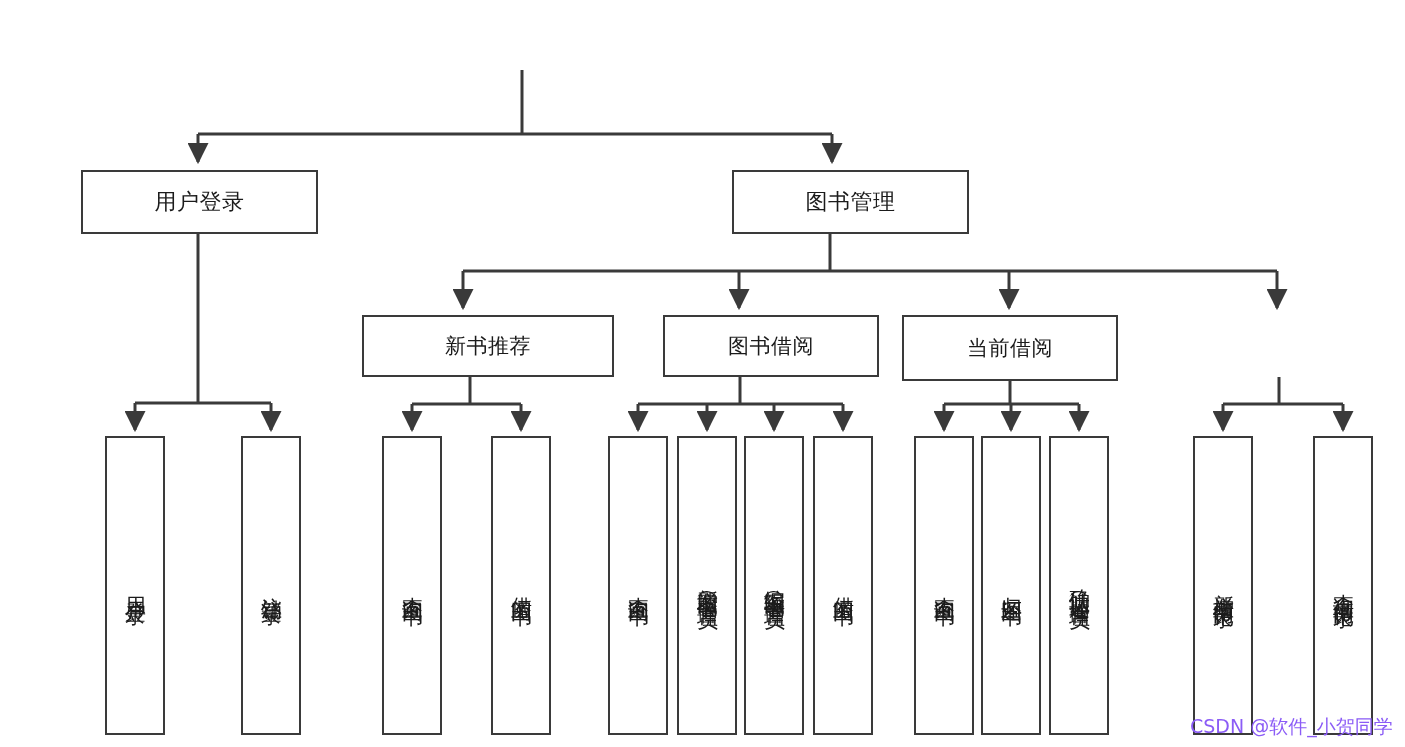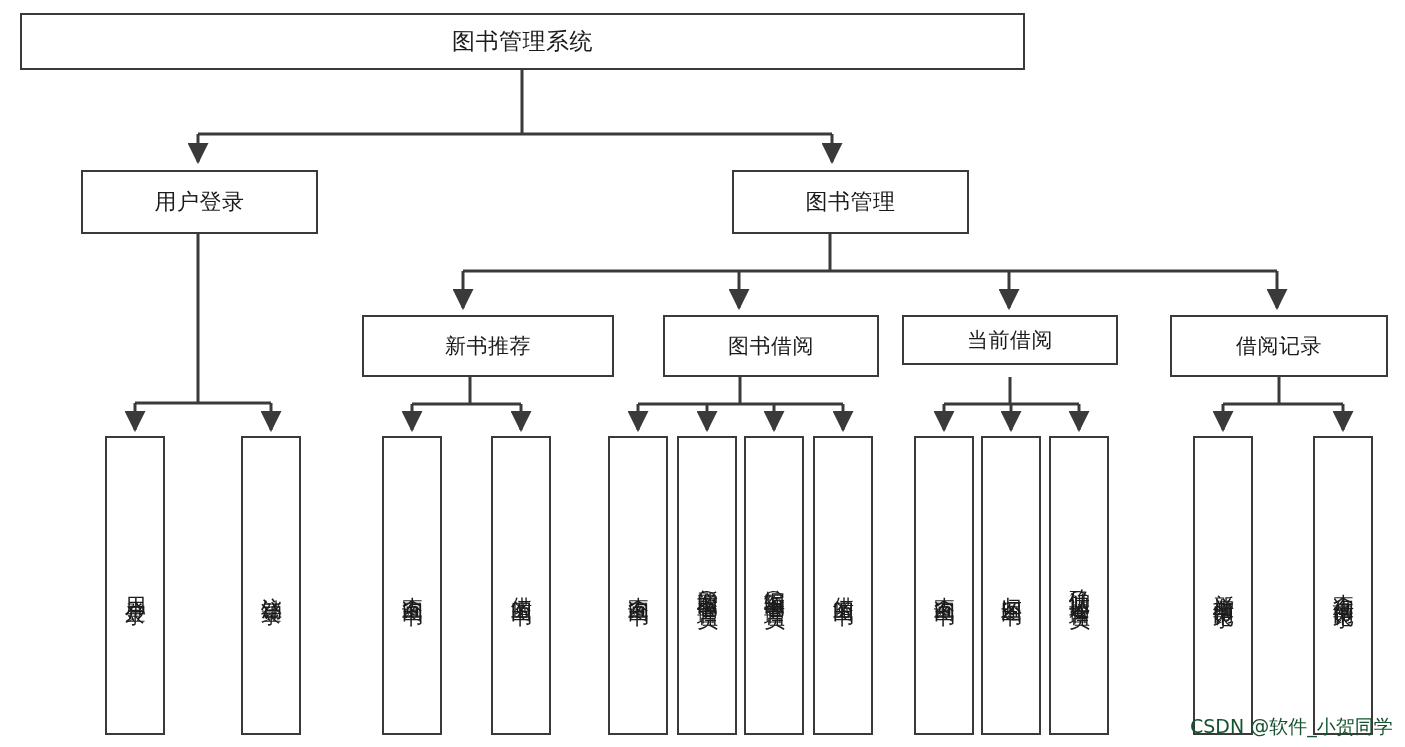--- a/index.html
+++ b/index.html
@@ -61,21 +61,21 @@
     line-height: 1.0;
     letter-spacing: 3px;
     max-height: 100%;
     white-space: nowrap;
   }
   .watermark {
     position: absolute;
     left: 1190px;
     top: 714px;
     font-size: 19px;
-    color: #14532d;
+    color: #8b5cf6;
     white-space: nowrap;
     z-index: 5;
     font-family: "DejaVu Sans", "Liberation Sans", sans-serif;
   }
 </style>
 </head>
 <body>
 
 <div id="canvas">
 
@@ -122,42 +122,36 @@
       <path d="M 1011 404 L 1011 430" marker-end="url(#arr)"></path>
       <path d="M 1079 404 L 1079 430" marker-end="url(#arr)"></path>
 
       <path d="M 1279 377 L 1279 404"></path>
       <path d="M 1223 404 L 1343 404"></path>
       <path d="M 1223 404 L 1223 430" marker-end="url(#arr)"></path>
       <path d="M 1343 404 L 1343 430" marker-end="url(#arr)"></path>
     </g>
   </svg>
 
-  <div class="node root" style="left:20px; top:13px; width:1005px; height:57px;">
-    <span class="lbl">图书管理系统</span>
-  </div>
 
   <div class="node l2" style="left:81px; top:170px; width:237px; height:64px;">
     <span class="lbl">用户登录</span>
   </div>
   <div class="node l2" style="left:712px; top:170px; width:237px; height:64px;margin-left:20px;">
     <span class="lbl">图书管理</span>
   </div>
 
   <div class="node l3" style="left:362px; top:315px; width:252px; height:62px;">
     <span class="lbl">新书推荐</span>
   </div>
   <div class="node l3" style="left:632px; top:315px; width:216px; height:62px;margin-left:31px;">
     <span class="lbl">图书借阅</span>
   </div>
-  <div class="node l3" style="left:902px; top:315px; width:216px; height:50px;">
+  <div class="node l3" style="left:902px; top:315px; width:216px; height:66px;">
     <span class="lbl">当前借阅</span>
-  </div>
-  <div class="node l3" style="left:1170px; top:315px; width:218px; height:62px;">
-    <span class="lbl">借阅记录</span>
   </div>
 
   <div class="node leaf" style="left:105px; top:436px; width:60px; height:299px;">
     <span class="lbl">用户登录</span>
   </div>
   <div class="node leaf" style="left:241px; top:436px; width:60px; height:299px;">
     <span class="lbl">注销登录</span>
   </div>
 
   <div class="node leaf" style="left:382px; top:436px; width:60px; height:299px;">

